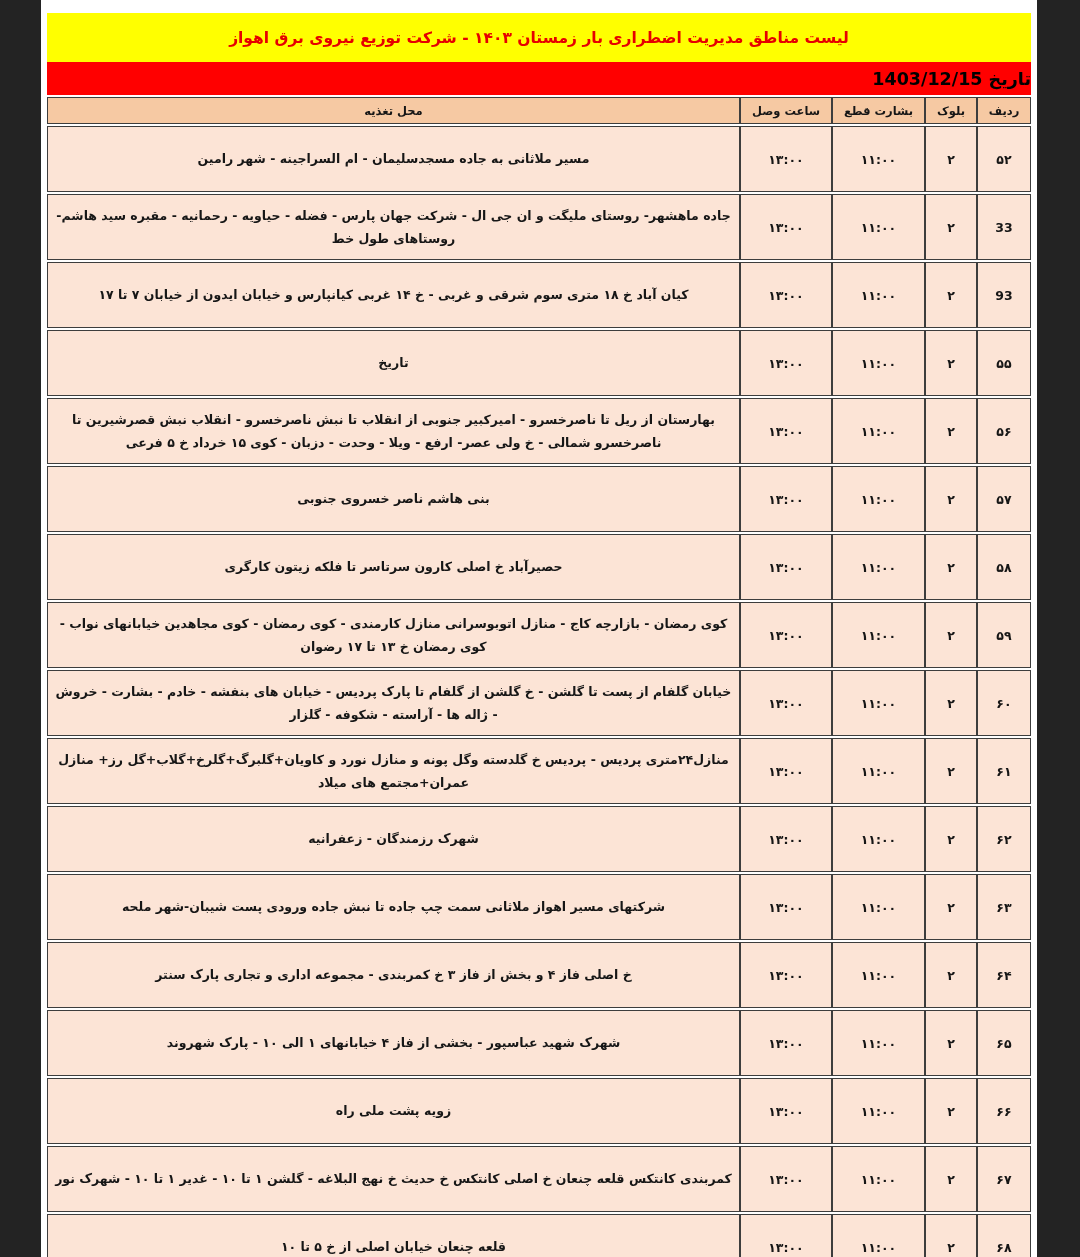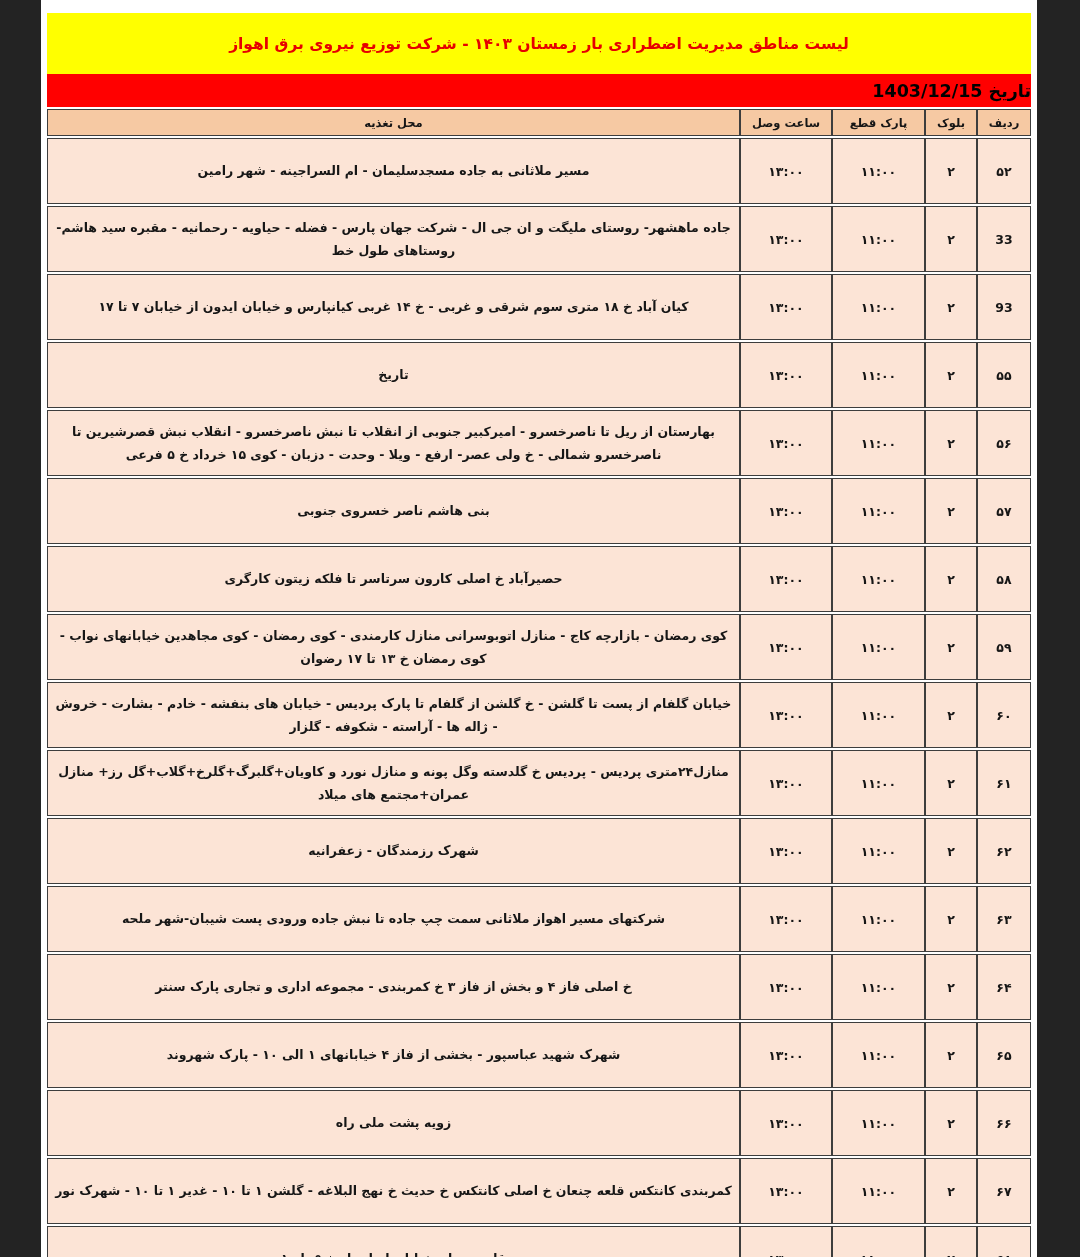--- a/index.html
+++ b/index.html
@@ -24,21 +24,21 @@
   .dark-strip.right { left: 1037px; width: 43px; }
 
   .content {
     position: absolute;
     left: 47px;
     top: 13px;
     width: 984px;
   }
 
   .title-band {
-    height: 61px;
+    height: 49px;
     background: #ffff00;
     color: #e60000;
     font-weight: bold;
     font-size: 15.5px;
     display: flex;
     align-items: center;
     justify-content: center;
     direction: rtl;
     text-align: center;
   }
@@ -117,21 +117,21 @@
       <col class="w-no">
         <col class="w-block">
         <col class="w-cut">
         <col class="w-conn">
         <col>
     </colgroup>
     <thead>
       <tr>
         <th>ردیف</th>
         <th>بلوک</th>
-        <th>پارک قطع</th>
+        <th>بشارت قطع</th>
         <th>ساعت وصل</th>
         <th>محل تغذیه</th>
       </tr>
     </thead>
     <tbody>
       <tr>
         <td class="c-no">۵۲</td>
         <td class="c-block">۲</td>
         <td class="c-time">۱۱:۰۰</td>
         <td class="c-time">۱۳:۰۰</td>

